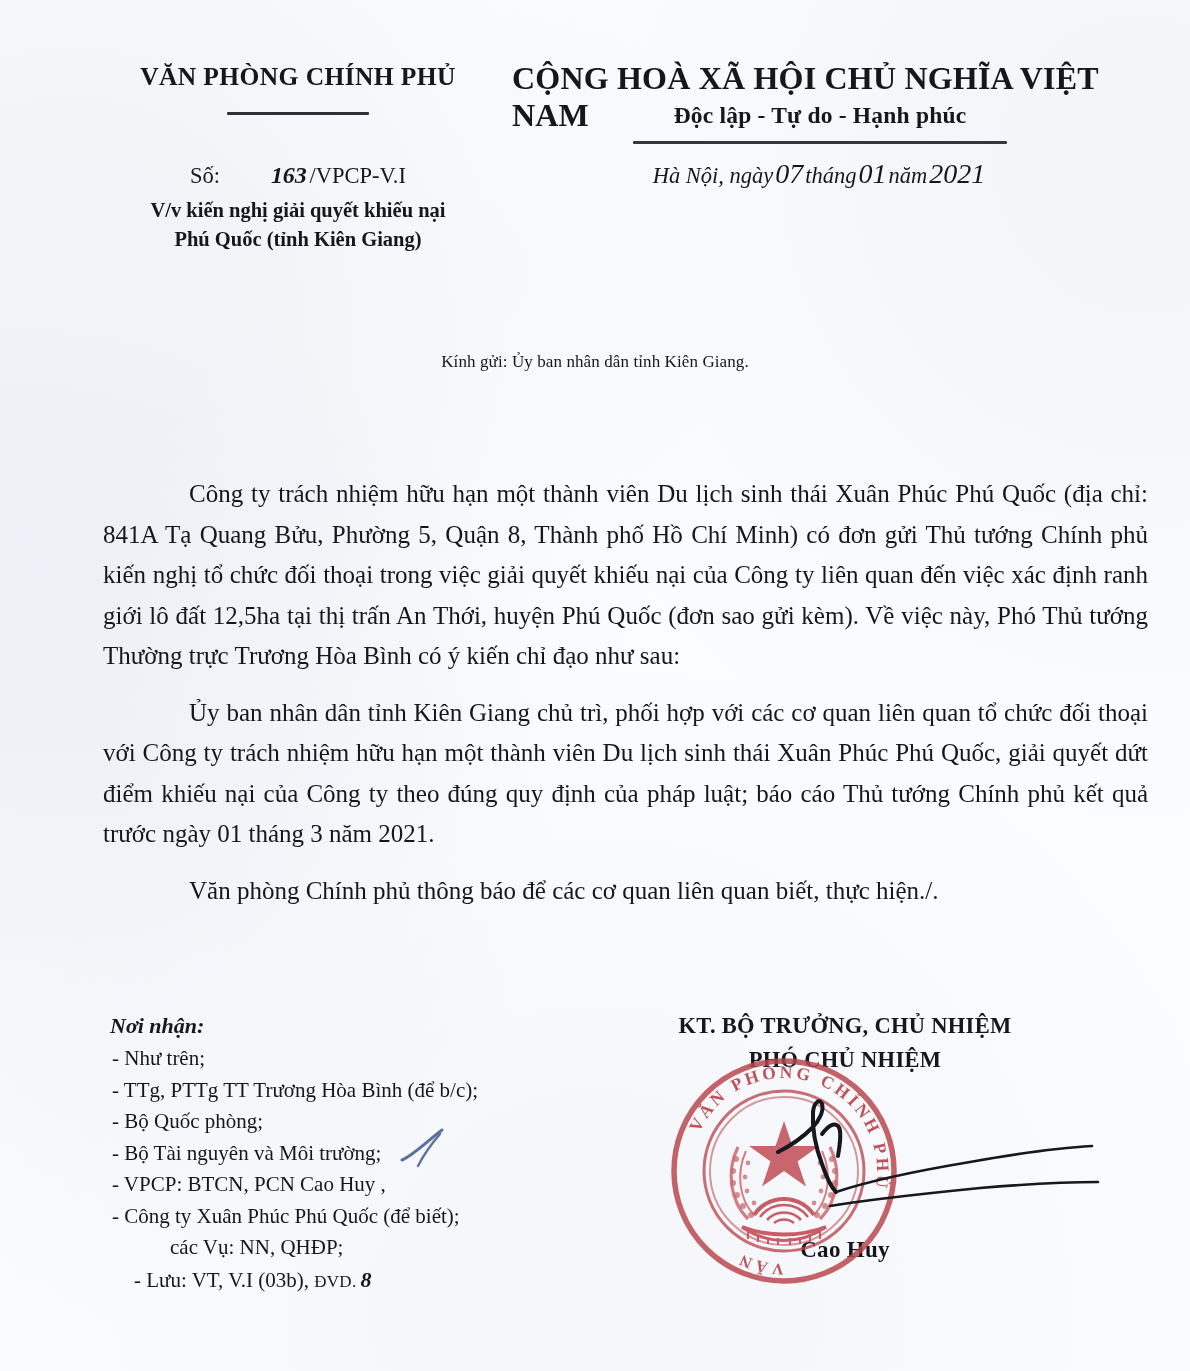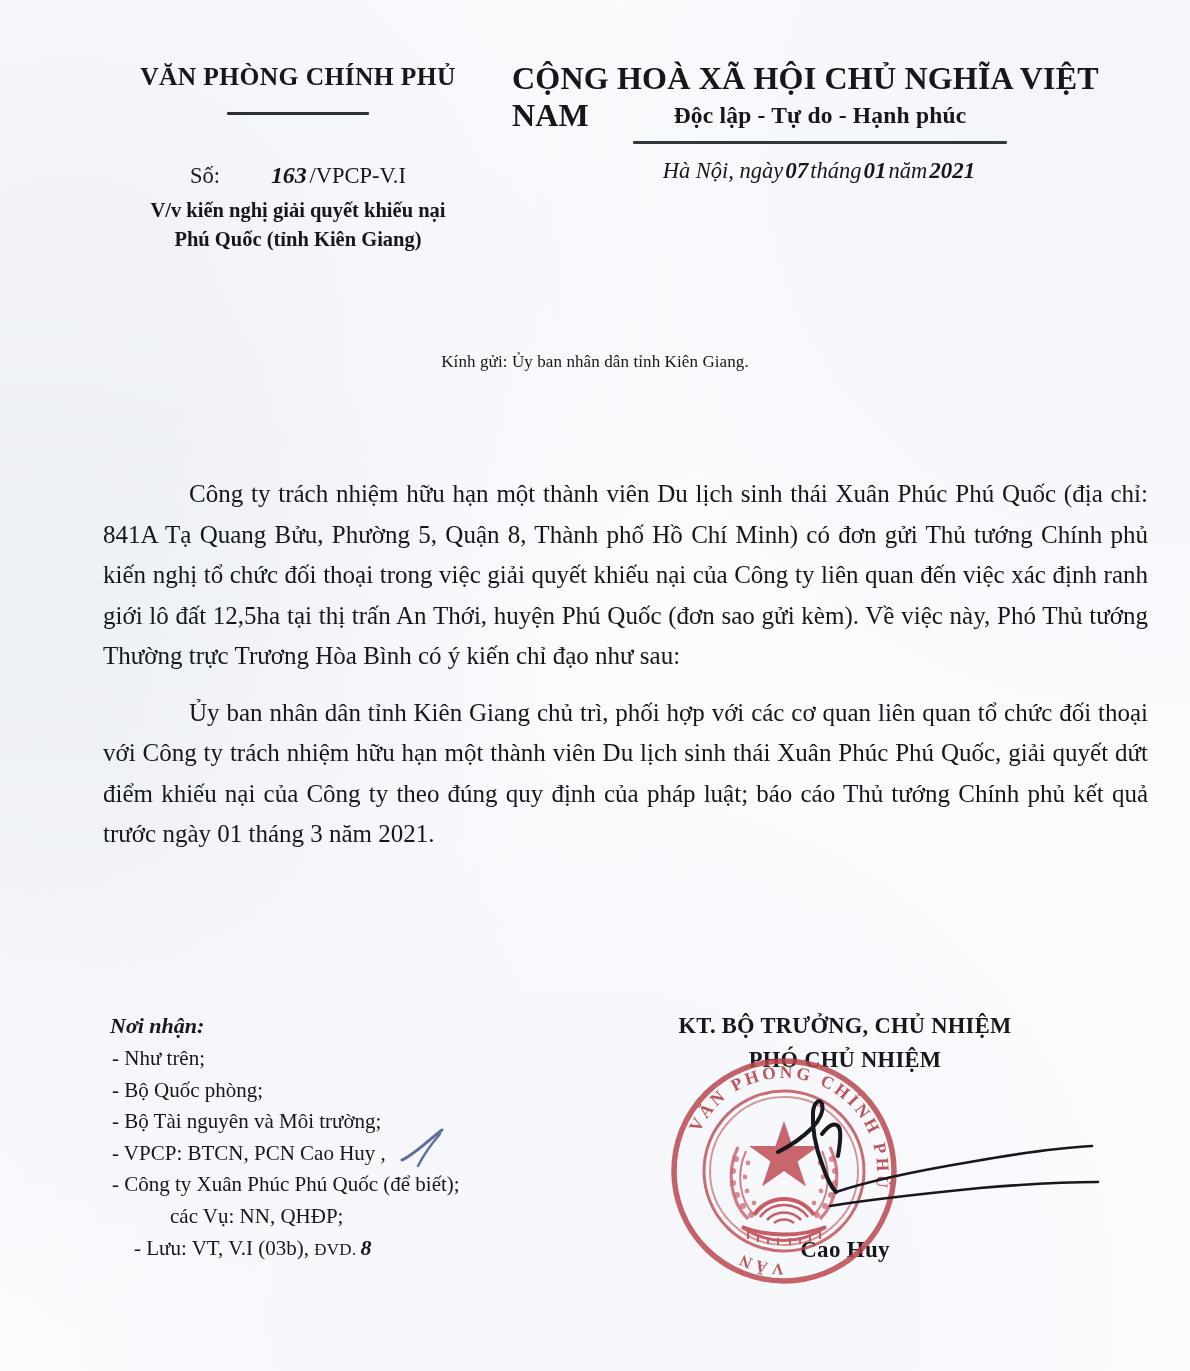--- a/index.html
+++ b/index.html
@@ -110,23 +110,23 @@
   .date-line {
     position: absolute;
     left: 512px; top: 158px;
     width: 616px;
     text-align: center;
     font-style: italic;
     font-size: 22.5px;
     white-space: nowrap;
   }
   .date-line .hand {
-    font-weight: bold;
-    font-style: italic;
-    font-size: 23px;
+    font-weight: normal;
+    font-style: italic;
+    font-size: 28px;
     padding: 0 2px;
   }
 
   
   .recipient {
     position: absolute;
     left: 0; top: 352px;
     width: 1190px;
     text-align: center;
     font-size: 17px;
@@ -258,28 +258,30 @@
     <div class="date-line">
       <span>Hà Nội, ngày</span><span class="hand">07</span><span>tháng</span><span class="hand">01</span><span>năm</span><span class="hand">2021</span>
     </div>
   </div>
 
   <div class="recipient layer">Kính gửi: Ủy ban nhân dân tỉnh Kiên Giang.</div>
 
   <div class="body-block layer">
     <p class="para">Công ty trách nhiệm hữu hạn một thành viên Du lịch sinh thái Xuân Phúc Phú Quốc (địa chỉ: 841A Tạ Quang Bửu, Phường 5, Quận 8, Thành phố Hồ Chí Minh) có đơn gửi Thủ tướng Chính phủ kiến nghị tổ chức đối thoại trong việc giải quyết khiếu nại của Công ty liên quan đến việc xác định ranh giới lô đất 12,5ha tại thị trấn An Thới, huyện Phú Quốc (đơn sao gửi kèm). Về việc này, Phó Thủ tướng Thường trực Trương Hòa Bình có ý kiến chỉ đạo như sau:</p>
     <p class="para">Ủy ban nhân dân tỉnh Kiên Giang chủ trì, phối hợp với các cơ quan liên quan tổ chức đối thoại với Công ty trách nhiệm hữu hạn một thành viên Du lịch sinh thái Xuân Phúc Phú Quốc, giải quyết dứt điểm khiếu nại của Công ty theo đúng quy định của pháp luật; báo cáo Thủ tướng Chính phủ kết quả trước ngày 01 tháng 3 năm 2021.</p>
+    <p class="para last nojust">Văn phòng Chính phủ thông báo để các cơ quan liên quan biết, thực hiện./.</p>
   </div>
 
   <div class="footer layer">
 
     <div class="recipients-title">Nơi nhận:</div>
 
     <ul class="recipients-list">
       <li>- Như trên;</li>
+      <li>- TTg, PTTg TT Trương Hòa Bình (để b/c);</li>
       <li>- Bộ Quốc phòng;</li>
       <li>- Bộ Tài nguyên và Môi trường;</li>
       <li>- VPCP: BTCN, PCN Cao Huy ,</li>
       <li>- Công ty Xuân Phúc Phú Quốc (để biết);</li>
       <li class="indent">các Vụ: NN,  QHĐP;</li>
       <li class="indent2">
         <span>- Lưu: VT, V.I (03b),</span>
         <span class="smallcaps">ĐVD.</span><span class="hand-small">8</span>
       </li>
     </ul>

